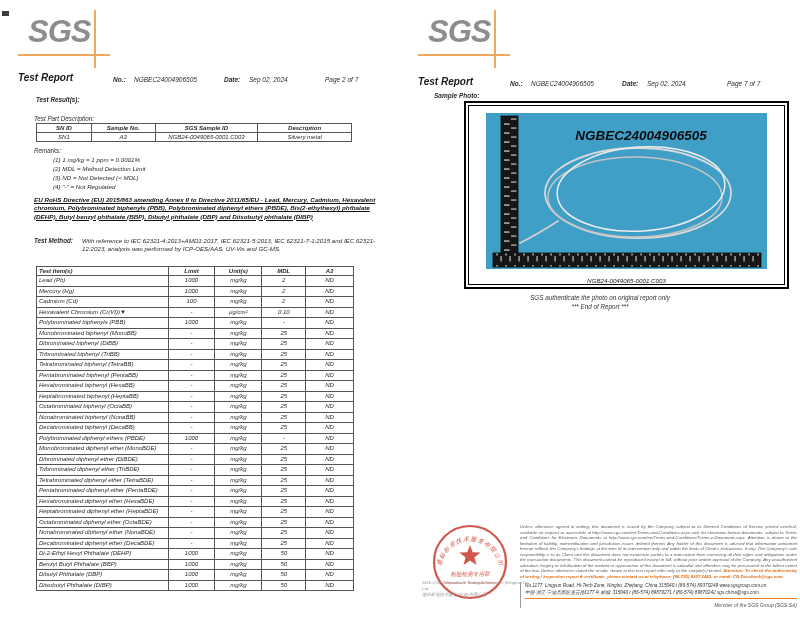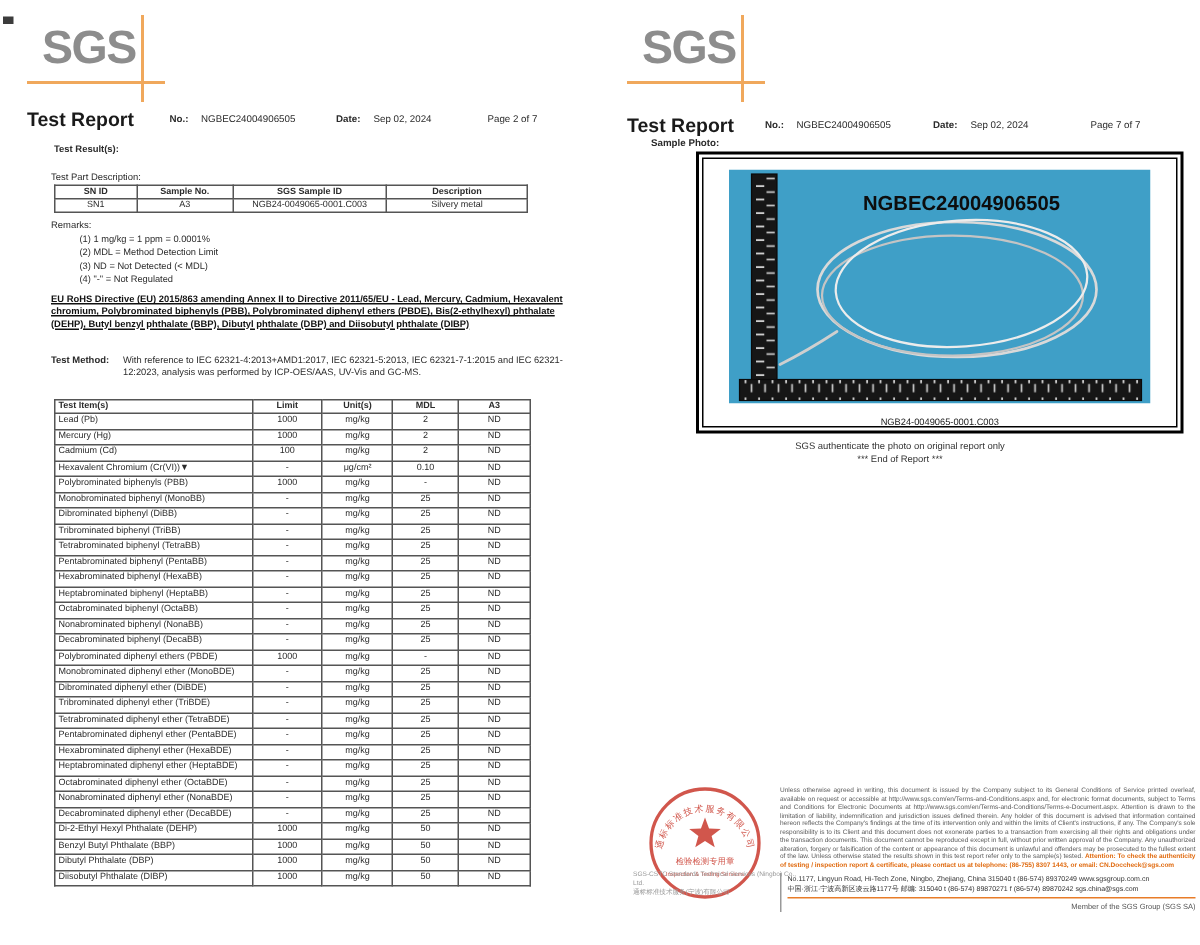--- a/index.html
+++ b/index.html
@@ -1,30 +1,30 @@
 <!DOCTYPE html>
 <html><head>
 <meta charset="utf-8">
 <style>
   * { margin:0; padding:0; box-sizing:border-box; }
   html,body { width:800px; height:630px; background:#ffffff; font-family:"Liberation Sans", sans-serif; color:#2b2b2b; -webkit-text-size-adjust:none; }
   .sheet { position:relative; width:800px; height:630px; overflow:hidden; background:#fff; }
-  .page { position:absolute; top:0; width:400px; height:630px; background:#fff; }
+  .page { position:absolute; top:0; width:400px; height:630px; background:#fff;font-style:italic; }
   #page-left { left:0; }
   #page-right { left:400px; }
 
   
   .logo { position:absolute; width:64px; height:46px; }
   .logo .logo-text { font-size:31px; font-weight:bold; color:#8d8d8d; letter-spacing:-1px; line-height:1; }
   .logo .h-rule { position:absolute; left:-10px; top:38px; width:92px; height:1.5px; background:#f0a85c; }
   .logo .v-rule { position:absolute; left:66px; top:-6px; width:1.5px; height:58px; background:#f0a85c; }
 
   
   .hdr { position:absolute; font-size:6.5px; }
-  .hdr.title { font-size:13px; font-weight:bold; color:#1a1a1a; }
+  .hdr.title { font-size:10px; font-weight:bold; color:#1a1a1a; }
   .hdr.lbl { font-weight:bold; }
 
   .artifact { position:absolute; left:2px; top:11px; width:7px; height:5px; background:#3c3c3c; }
 
   
   .small-bold { position:absolute; font-size:6.3px; font-weight:bold; }
   .small { position:absolute; font-size:6.3px; }
 
   table { border-collapse:collapse; }
   td, th { border:0.7px solid #555; font-size:6px; padding:1px 2px; vertical-align:middle; }

